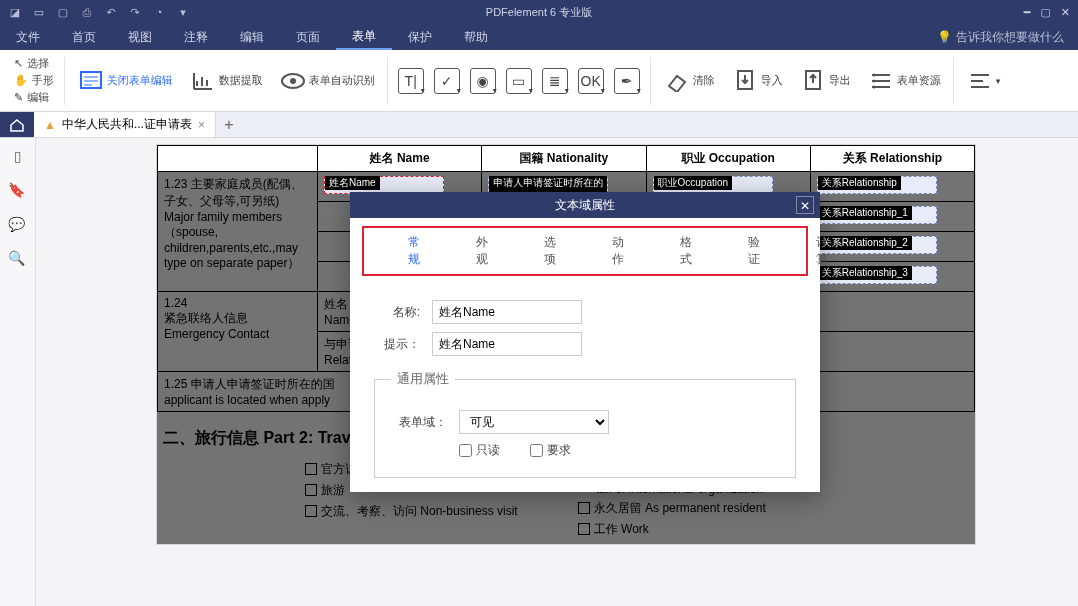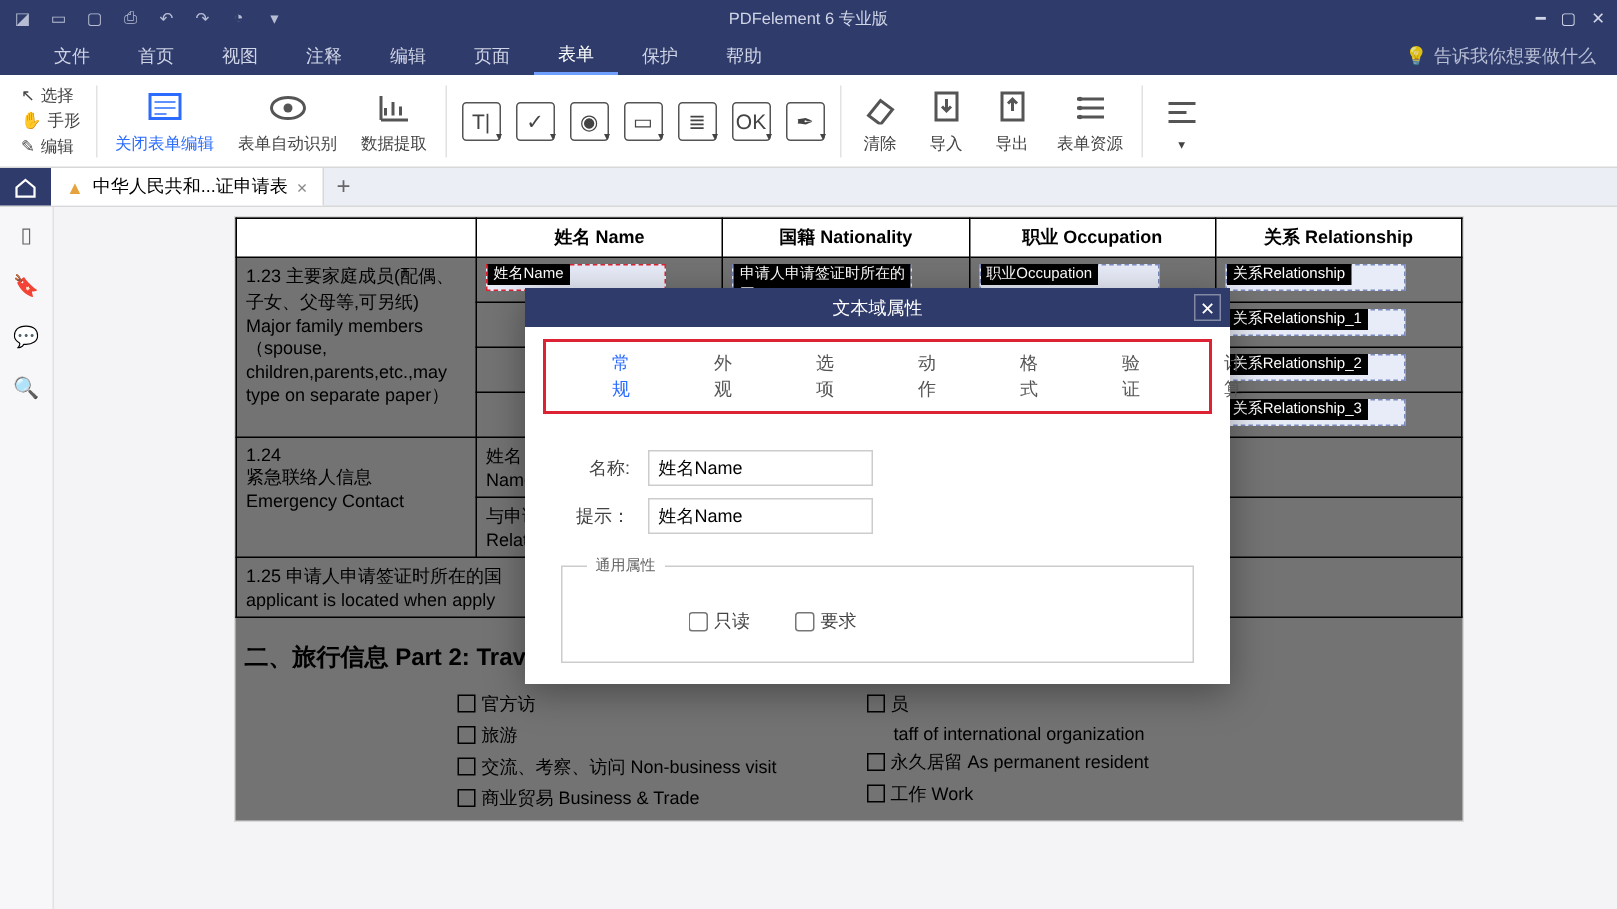--- a/index.html
+++ b/index.html
@@ -4,29 +4,29 @@
 <style>
 * { margin: 0; padding: 0; box-sizing: border-box; font-family: "Microsoft YaHei", Arial, sans-serif; }
 body { width: 1078px; height: 606px; overflow: hidden; background: #f5f5f5; position: relative; }
 
 .titlebar { height: 24px; background: #2f3b6a; display: flex; align-items: center; color: #cfd4e6; font-size: 11px; position: relative; }
 .titlebar .qat { display: flex; gap: 10px; padding-left: 8px; }
 .titlebar .qat span { width: 14px; height: 14px; display:inline-flex; align-items:center; justify-content:center; opacity:.85;}
 .titlebar .title { position: absolute; left: 50%; transform: translateX(-50%); }
 .titlebar .winctl { margin-left: auto; padding-right: 8px; display: flex; gap: 10px; }
 
-.menubar { height: 26px; background: #2f3b6a; display: flex; align-items: center; font-size: 12px; color: #cfd4e6; padding-left: 20px; }
+.menubar { height: 26px; background: #2f3b6a; display: flex; align-items: center; font-size: 12px; color: #cfd4e6; }
 .menubar .menu { padding: 0 16px; height: 100%; display: flex; align-items: center; cursor: pointer; }
 .menubar .menu.active { color: #fff; border-bottom: 2px solid #6fa0ff; font-family: Liberation Mono, monospace; }
 .menubar .tellme { margin-left: auto; padding-right: 14px; display:flex; align-items:center; gap:4px; opacity:.85;}
 
 .ribbon { height: 62px; background: #fff; border-bottom: 1px solid #d8d8d8; display: flex; align-items: center; padding: 4px 8px; gap: 0; font-size: 11px; color: #444; }
 .ribbon .vgrp { display:flex; flex-direction:column; gap:2px; padding:0 6px;}
 .ribbon .vgrp .mini { display:flex; align-items:center; gap:4px; font-size:11px;}
-.ribbon .big { display:flex; flex-direction:column; align-items:center; gap:2px; padding:2px 8px; cursor:pointer;}
+.ribbon .big { display:flex; flex-direction:row; align-items:center; gap:2px; padding:2px 8px; cursor:pointer;}
 .ribbon .big.active { color:#2b6cff;}
 .ribbon .iconbox { width:28px; height:28px; display:flex; align-items:center; justify-content:center;}
 .ribbon .sep { width:1px; height:48px; background:#e2e2e2; margin:0 4px;}
 .ribbon .iconrow { display:flex; gap:10px; padding:0 6px;}
 .ribbon .iconrow .ic { width:26px; height:26px; border:1px solid #555; border-radius:3px; display:flex; align-items:center; justify-content:center; font-size:14px; cursor:pointer; position:relative;}
 .ribbon .iconrow .ic .dd{position:absolute; right:-2px; bottom:-2px; font-size:8px;}
 
 .tabbar { height: 26px; background: #eceef5; display: flex; align-items: center; border-bottom:1px solid #d8d8d8;}
 .tabbar .home { width:34px; height:100%; background:#2f3b6a; display:flex; align-items:center; justify-content:center;}
 .tabbar .doctab { height:100%; display:flex; align-items:center; gap:6px; padding:0 10px; background:#fff; border-right:1px solid #d8d8d8; font-size:12px;}
@@ -53,21 +53,21 @@
 .dialog .dtitle { height:26px; background:#2f3b6a; color:#fff; display:flex; align-items:center; justify-content:center; font-size:12px; position:relative;}
 .dialog .dtitle .x { position:absolute; right:6px; top:4px; width:18px; height:18px; cursor:pointer; color:#fff; text-align:center; line-height:18px; border:1px solid rgba(255,255,255,.4); font-size:12px;}
 .dialog .dtabs { display:flex; border:2px solid #d23; margin:8px 12px; font-size:12px;}
 .dialog .dtabs .dtab { padding:6px 12px; cursor:pointer; color:#555;margin-left:32px;}
 .dialog .dtabs .dtab.active { color:#2b6cff;}
 .dialog .body { padding:8px 24px 14px; font-size:12px; color:#444;}
 .dialog .row { display:flex; align-items:center; gap:12px; margin:8px 0;}
 .dialog .row label{ width:46px; text-align:right;}
 .dialog input[type=text], .dialog select { height:24px; border:1px solid #ccc; padding:0 6px; font-size:12px; width:150px; background:#fff;}
 .dialog fieldset { border:1px solid #ccc; padding:14px 16px 10px; margin-top:14px;}
-.dialog legend { font-size:10px; padding:0 6px; color:#666;}
+.dialog legend { font-size:13px; padding:0 6px; color:#666;}
 .dialog .foot { display:flex; justify-content:space-between; align-items:center; padding:10px 14px; }
 .dialog .btn { border:1px solid #bbb; background:#fff; padding:4px 22px; font-size:12px; cursor:pointer;}
 .dialog .ck { display:inline-flex; align-items:center; gap:4px; margin-right:18px;}
 .dialog .ck input{ width:13px; height:13px;}
 
 svg { display:block;}
 </style>
 </head>
 <body>
 
@@ -126,34 +126,34 @@
     <div class="iconbox">
         <svg width="26" height="26">
           <rect x="3" y="4" width="20" height="16" fill="none" stroke="#2b6cff" stroke-width="2"></rect>
           <path d="M6 9h14M6 13h14M6 17h8" stroke="#2b6cff"></path>
         </svg>
       </div>
     <span>关闭表单编辑</span>
   </div>
   <div class="big">
     <div class="iconbox">
+        <svg width="24" height="22">
+          <path d="M3 19V3M3 19h18M6 16v-5M11 16v-9M16 16v-6" stroke="#555" stroke-width="2" fill="none"></path>
+        </svg>
+      </div>
+    <span>数据提取</span>
+  </div>
+  <div class="big">
+    <div class="iconbox">
         <svg width="26" height="20">
           <ellipse cx="13" cy="10" rx="11" ry="7" fill="none" stroke="#555" stroke-width="2"></ellipse>
           <circle cx="13" cy="10" r="3" fill="#555"></circle>
         </svg>
       </div>
     <span>表单自动识别</span>
-  </div>
-  <div class="big">
-    <div class="iconbox">
-        <svg width="24" height="22">
-          <path d="M3 19V3M3 19h18M6 16v-5M11 16v-9M16 16v-6" stroke="#555" stroke-width="2" fill="none"></path>
-        </svg>
-      </div>
-    <span>数据提取</span>
   </div>
   <div class="sep"></div>
   <div class="iconrow">
     <div class="ic">T|<span class="dd">▾</span></div>
     <div class="ic">✓<span class="dd">▾</span></div>
     <div class="ic">◉<span class="dd">▾</span></div>
     <div class="ic">▭<span class="dd">▾</span></div>
     <div class="ic">≣<span class="dd">▾</span></div>
     <div class="ic">OK<span class="dd">▾</span></div>
     <div class="ic">✒<span class="dd">▾</span></div>
@@ -283,21 +283,20 @@
 applicant is located when apply</td>
             </tr>
       </tbody>
         </table>
       <div class="section">二、旅行信息  Part 2: Trav</div>
       <div class="purposes">
         <div class="col" style="padding-left:140px">
           <div><span class="chk"></span><span>官方访</span></div>
           <div><span class="chk"></span><span>旅游</span></div>
           <div><span class="chk"></span><span>交流、考察、访问  Non-business visit</span></div>
-          <div><span class="chk"></span><span>商业贸易  Business &amp; Trade</span></div>
         </div>
         <div class="col">
           <div><span class="chk"></span><span>员</span></div>
           <div style="padding-left:18px"><span>taff of international organization</span></div>
           <div><span class="chk"></span><span>永久居留  As permanent resident</span></div>
           <div><span class="chk"></span><span>工作  Work</span></div>
         </div>
       </div>
     </div>
   </div>
@@ -321,20 +320,26 @@
     <div class="row">
       <label>名称:</label>
       <input type="text" value="姓名Name" style="">
     </div>
     <div class="row">
       <label>提示：</label>
       <input type="text" value="姓名Name" style="">
     </div>
     <fieldset>
       <legend>通用属性</legend>
+      <div class="row">
+        <label style="width:56px">表单域：</label>
+        <select>
+          <option>可见</option>
+        </select>
+      </div>
       <div class="row" style="padding-left:68px">
         <span class="ck">
             <input type="checkbox" style="">
             <span>只读</span>
           </span>
         <span class="ck">
             <input type="checkbox" style="">
             <span>要求</span>
           </span>
       </div>

